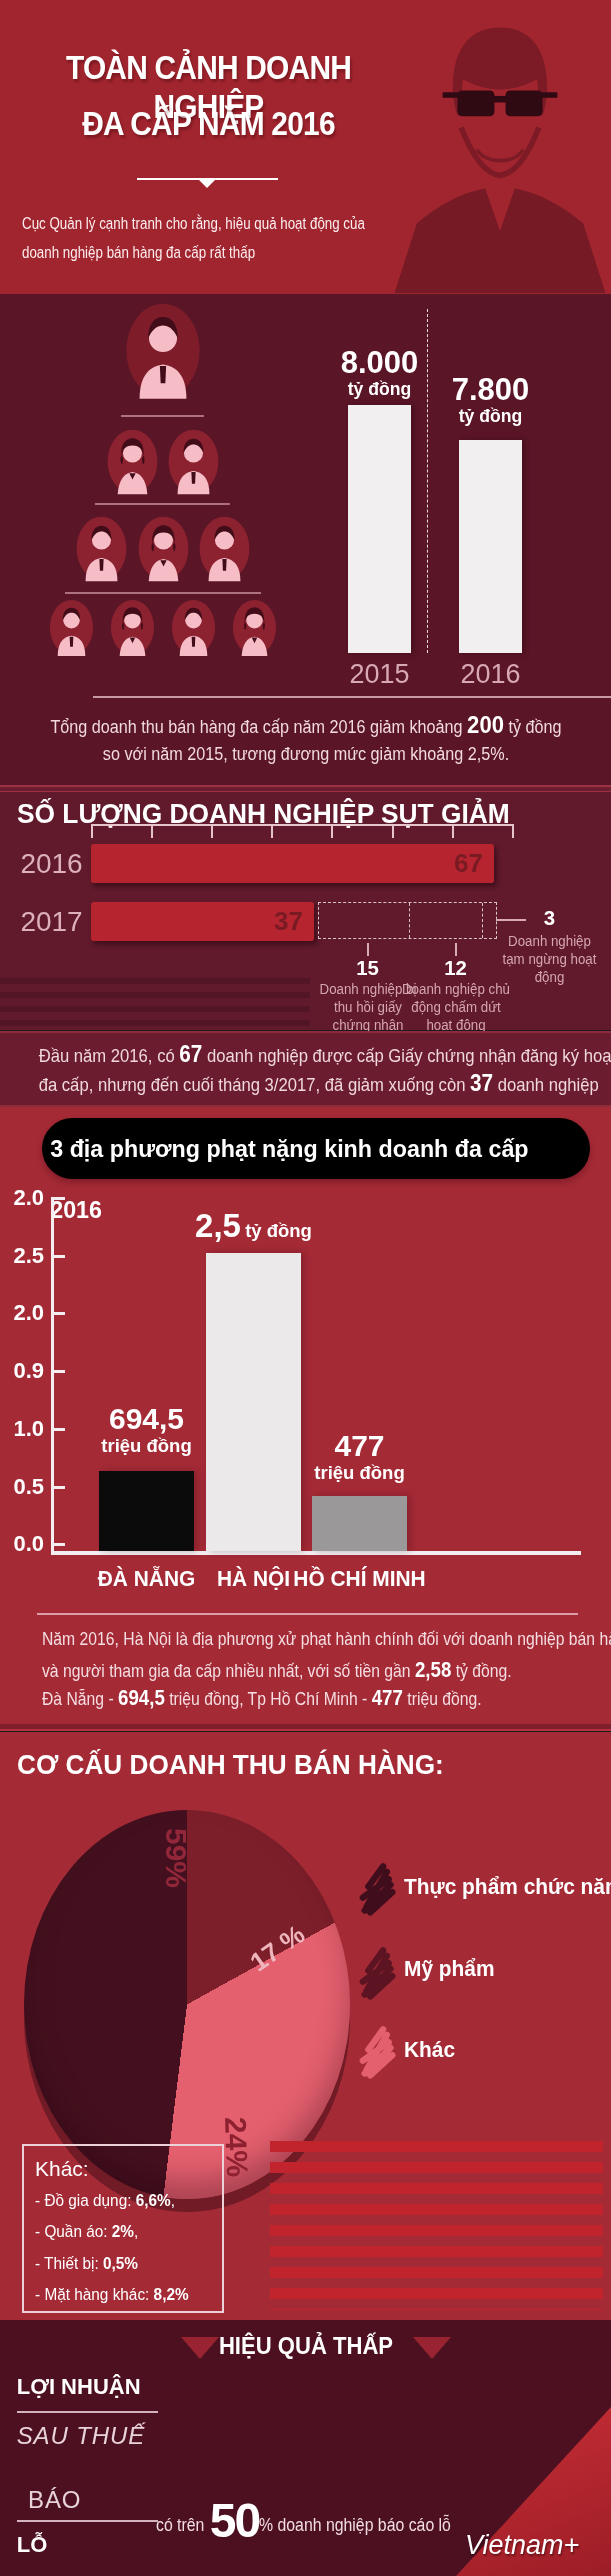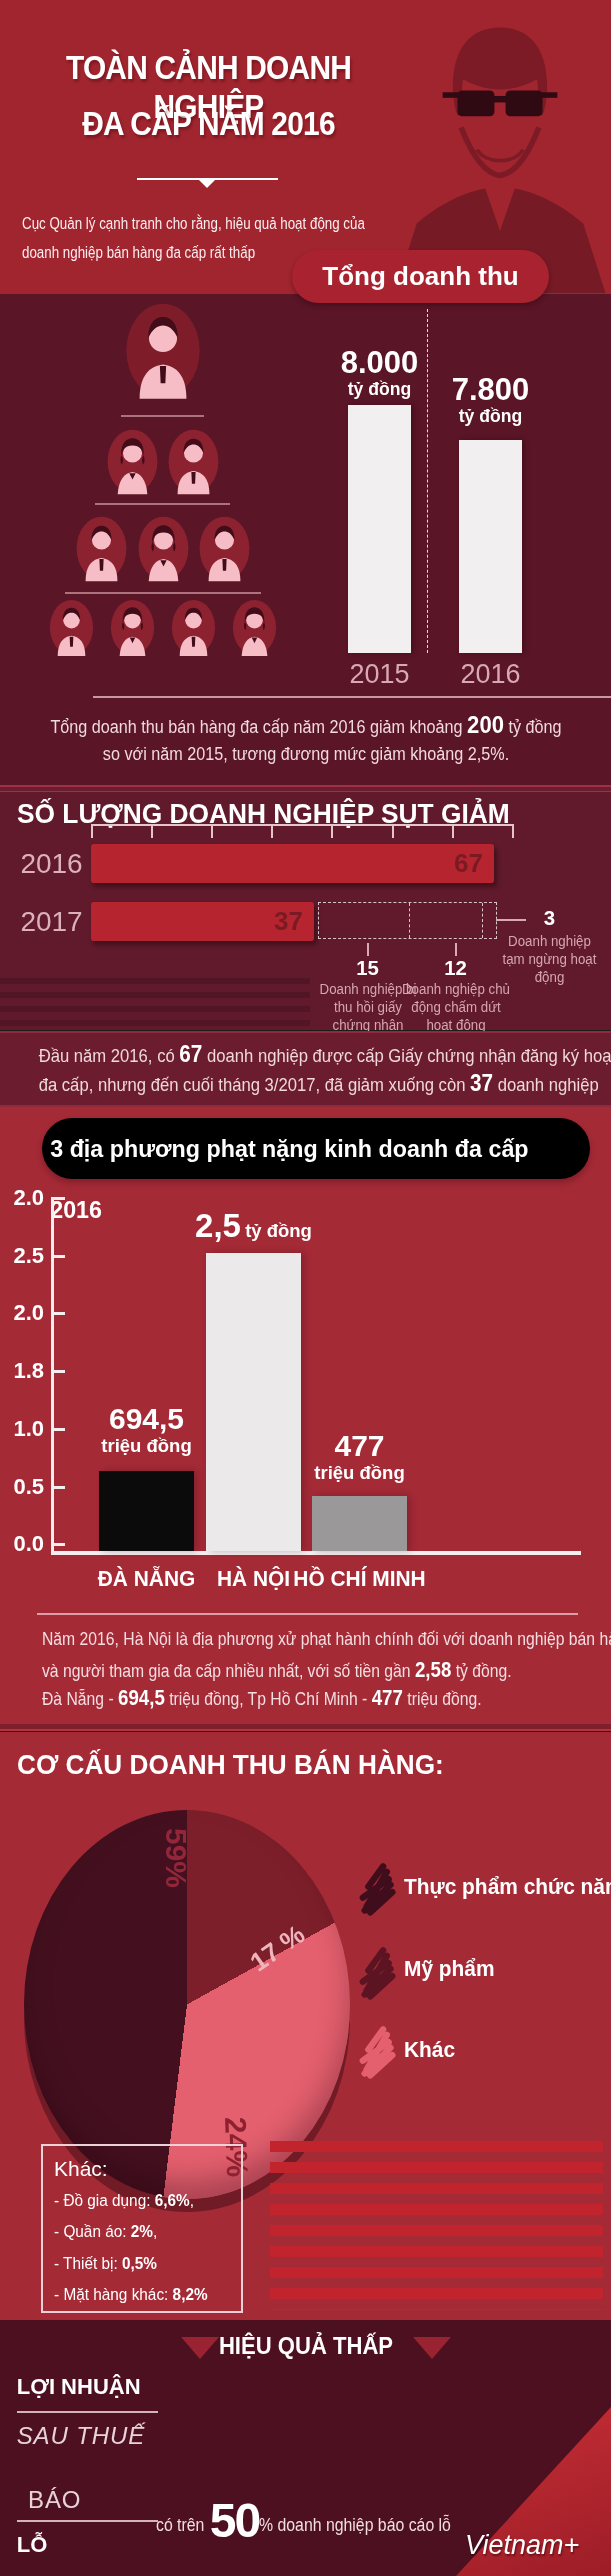--- a/index.html
+++ b/index.html
@@ -183,23 +183,20 @@
     <path d="M29,52 C27,26 40,18 50,18 C60,18 73,26 71,52 C69,40 64,32 50,32 C36,32 31,40 29,52 Z" fill="#430c19"></path>
     <path d="M29,50 C26,58 27,63 30,68 C33,61 33,55 29,50 Z" fill="#430c19"></path>
     <path d="M71,50 C74,58 73,63 70,68 C67,61 67,55 71,50 Z" fill="#430c19"></path>
     <polygon points="44,84 56,84 50,96" fill="#430c19"></polygon>
       </svg>
       <div class="abs" style="left:121px;top:121px;width:83px;height:1.9px;background:rgba(244,189,198,.55)"></div>
       <div class="abs" style="left:95px;top:209px;width:135px;height:1.9px;background:rgba(244,189,198,.55)"></div>
       <div class="abs" style="left:65px;top:298px;width:196px;height:1.9px;background:rgba(244,189,198,.55)"></div>
     </div>
 
-  <div class="abs pill1" style="left:292px;top:250px;width:257px;height:53px;">
-    <span style="line-height:53px;font-size:26px;">Tổng doanh thu</span>
-  </div>
 
   <div class="abs dashedline-v" style="left:427px;top:309px;height:344px;"></div>
 
   <div class="abs ctr" style="left:326px;top:347px;width:107px;">
     <div class="rev-val">8.000</div>
     <div class="rev-unit">tỷ đồng</div>
   </div>
   <div class="abs rev-bar" style="left:348px;top:405px;width:63px;height:248px;"></div>
 
   <div class="abs ctr" style="left:437px;top:374px;width:107px;">
@@ -306,21 +303,21 @@
     </div>
     <div class="abs ctr fine-xlab" style="left:69px;top:369px;width:155px;">ĐÀ NẴNG</div>
     <div class="abs ctr fine-xlab" style="left:176px;top:369px;width:155px;">HÀ NỘI</div>
     <div class="abs ctr fine-xlab" style="left:282px;top:369px;width:155px;">HỒ CHÍ MINH</div>
   <div class="ytick-lab" style="top: -12px;">2.0</div>
       <div class="axis" style="left: 54px; top: 0px; width: 11px; height: 2.8px;"></div>
       <div class="ytick-lab" style="top: 46px;">2.5</div>
       <div class="axis" style="left: 54px; top: 58px; width: 11px; height: 2.8px;"></div>
       <div class="ytick-lab" style="top: 103px;">2.0</div>
       <div class="axis" style="left: 54px; top: 115px; width: 11px; height: 2.8px;"></div>
-      <div class="ytick-lab" style="top: 161px;">1.8</div>
+      <div class="ytick-lab" style="top: 161px;">0.9</div>
       <div class="axis" style="left: 54px; top: 173px; width: 11px; height: 2.8px;"></div>
       <div class="ytick-lab" style="top: 219px;">1.0</div>
       <div class="axis" style="left: 54px; top: 231px; width: 11px; height: 2.8px;"></div>
       <div class="ytick-lab" style="top: 277px;">0.5</div>
       <div class="axis" style="left: 54px; top: 289px; width: 11px; height: 2.8px;"></div>
       <div class="ytick-lab" style="top: 334px;">0.0</div>
       <div class="axis" style="left: 54px; top: 346px; width: 11px; height: 2.8px;"></div>
       <div class="abs" style="left: 99px; top: 274px; width: 95px; height: 80px; background: rgb(11, 11, 11); box-shadow: rgba(40, 0, 10, 0.25) 3.7px 0px 7.4px;"></div>
       <div class="abs" style="left: 206px; top: 56px; width: 95px; height: 298px; background: rgb(235, 233, 234); box-shadow: rgba(40, 0, 10, 0.25) 3.7px 0px 7.4px;"></div>
       <div class="abs" style="left: 312px; top: 299px; width: 95px; height: 55px; background: rgb(155, 152, 154); box-shadow: rgba(40, 0, 10, 0.25) 3.7px 0px 7.4px;"></div>
@@ -359,21 +356,21 @@
   </svg>
   <div class="abs leg-lab nowrap" style="left:404px;top:1956px;">Mỹ phẩm</div>
 
   <svg class="abs" style="left:359px;top:2022px;" width="39" height="57" viewBox="0 0 42 62">
     <g stroke="#e5606f" stroke-width="7" stroke-linecap="round" fill="none">
       <path d="M8,52 L30,14 M4,42 L32,22 M6,56 L34,28 M12,58 L36,36 M10,30 L26,8"></path>
     </g>
   </svg>
   <div class="abs leg-lab nowrap" style="left:404px;top:2037px;">Khác</div>
 
-  <div class="abs khac-box" style="left:22px;top:2144px;width:202px;height:169px;box-sizing:border-box;padding:5.6px 11px;margin-left:19px;">
+  <div class="abs khac-box" style="left:22px;top:2144px;width:202px;height:169px;box-sizing:border-box;padding:5.6px 11px;">
     <div class="khac-title">Khác:</div>
     <div class="khac-item"><span>- Đồ gia dụng: </span><span class="big">6,6%</span><span>,</span></div>
     <div class="khac-item"><span>- Quần áo: </span><span class="big">2%</span><span>,</span></div>
     <div class="khac-item"><span>- Thiết bị: </span><span class="big">0,5%</span><span></span></div>
     <div class="khac-item"><span>- Mặt hàng khác: </span><span class="big">8,2%</span><span></span></div>
   </div>
 
   <div class="abs stripes-red" style="left:270px;top:2141px;width:333px;height:169px;"></div>
 
   <div class="sec" id="footer" style="top:2320px;height:256px;background:#4c1020;"></div>

